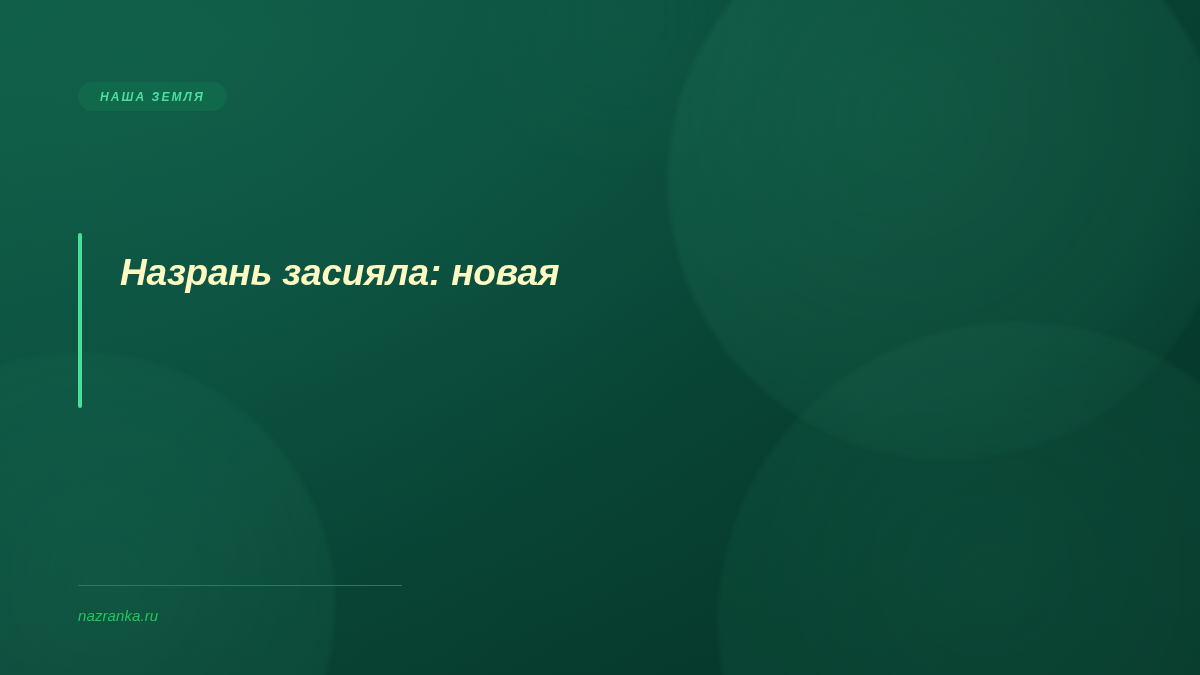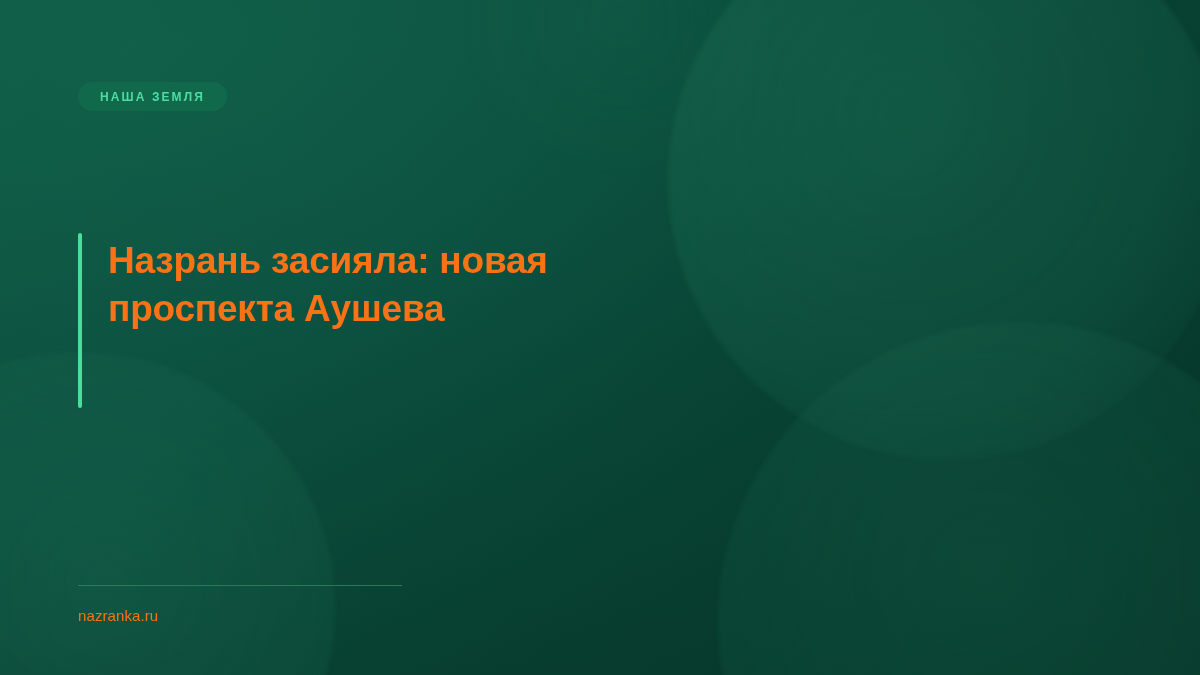--- a/index.html
+++ b/index.html
@@ -9,20 +9,21 @@
     background: #000;
   }
 
   .card {
     position: relative;
     width: 1200px;
     height: 675px;
     overflow: hidden;
     background: #0a4d3a;
     font-family: "Liberation Sans", "DejaVu Sans", sans-serif;
+    font-style: italic;
     -webkit-font-smoothing: antialiased;
   }
 
   
   .bg-base {
     position: absolute;
     inset: 0;
     background:
       linear-gradient(135deg,
         #0e5944 0%,
@@ -140,23 +141,23 @@
 
   .accent-bar {
     width: 4px;
     min-height: 175px;
     background: #4ade9a;
     border-radius: 2px;
     flex: none;
   }
 
   .headline {
-    margin: 4px;
+    margin: 16px;
     padding: 0 0 0 22px;
-    color: #f97316;
+    color: #fef9c3;
     font-size: 37px;
     font-weight: bold;
     line-height: 48px;
     letter-spacing: -0.2px;
     max-width: 520px;
   }
 
   .headline .hl-line {
     display: block;
     white-space: nowrap;
@@ -171,21 +172,21 @@
 
   .footer-divider {
     width: 324px;
     height: 1px;
     background: #2f7c60;
     opacity: 0.92;
   }
 
   .footer-site {
     margin-top: 22px;
-    color: #f97316;
+    color: #22c55e;
     font-size: 15px;
     line-height: 1;
     letter-spacing: 0.1px;
   }
 </style>
 </head>
 <body>
 
 <div class="card">
 
@@ -200,21 +201,20 @@
   <div class="content">
 
     <div class="badge">
       <span class="badge-label">НАША ЗЕМЛЯ</span>
     </div>
 
     <div class="headline-wrap">
       <div class="accent-bar"></div>
       <h1 class="headline">
         <span class="hl-line">Назрань засияла: новая</span>
-        <span class="hl-line">проспекта Аушева</span>
       </h1>
     </div>
 
     <div class="footer">
       <div class="footer-divider"></div>
       <div class="footer-site">nazranka.ru</div>
     </div>
 
   </div>
 </div>

